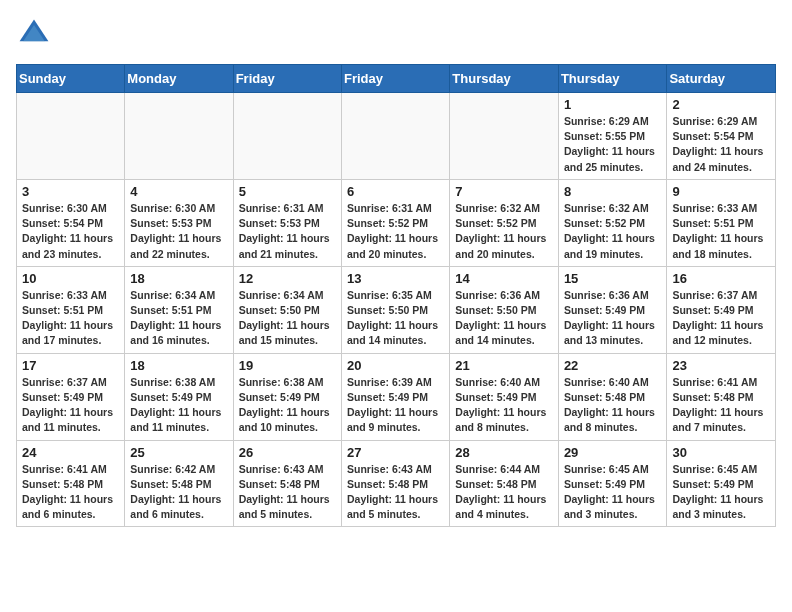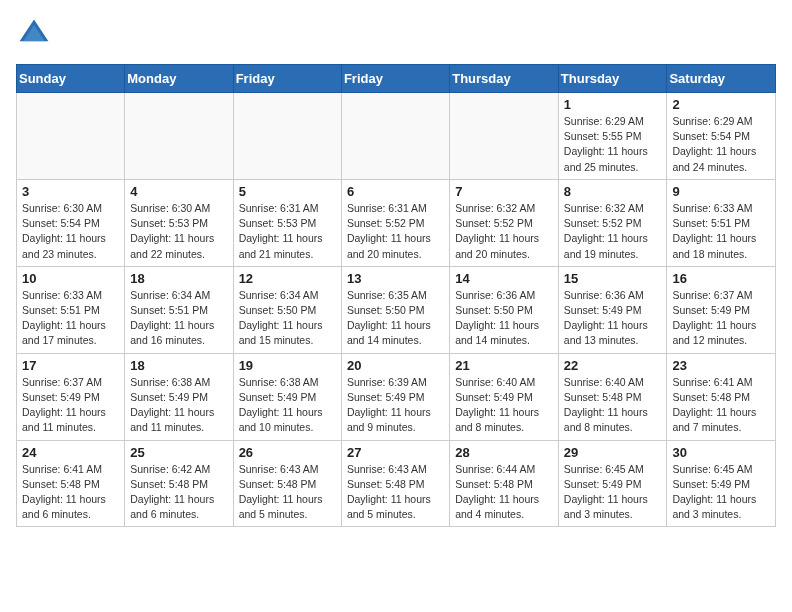--- a/index.html
+++ b/index.html
@@ -72,20 +72,21 @@
     .day-number {
       font-size: 13px;
       font-weight: bold;
       color: #222;
       margin-bottom: 2px;
     }
     .day-info {
       color: #333;
       font-size: 10.5px;
       line-height: 1.45;
+      font-weight: bold;
     }
   </style>
 </head>
 <body>
 
 <div class="header">
   <div class="logo">
     <svg class="logo-icon" viewBox="0 0 40 40" xmlns="http://www.w3.org/2000/svg">
       <polygon points="20,4 36,28 4,28" fill="#2a6db5"></polygon>
       <polygon points="20,10 32,28 8,28" fill="#5a9fd4" opacity="0.5"></polygon>

